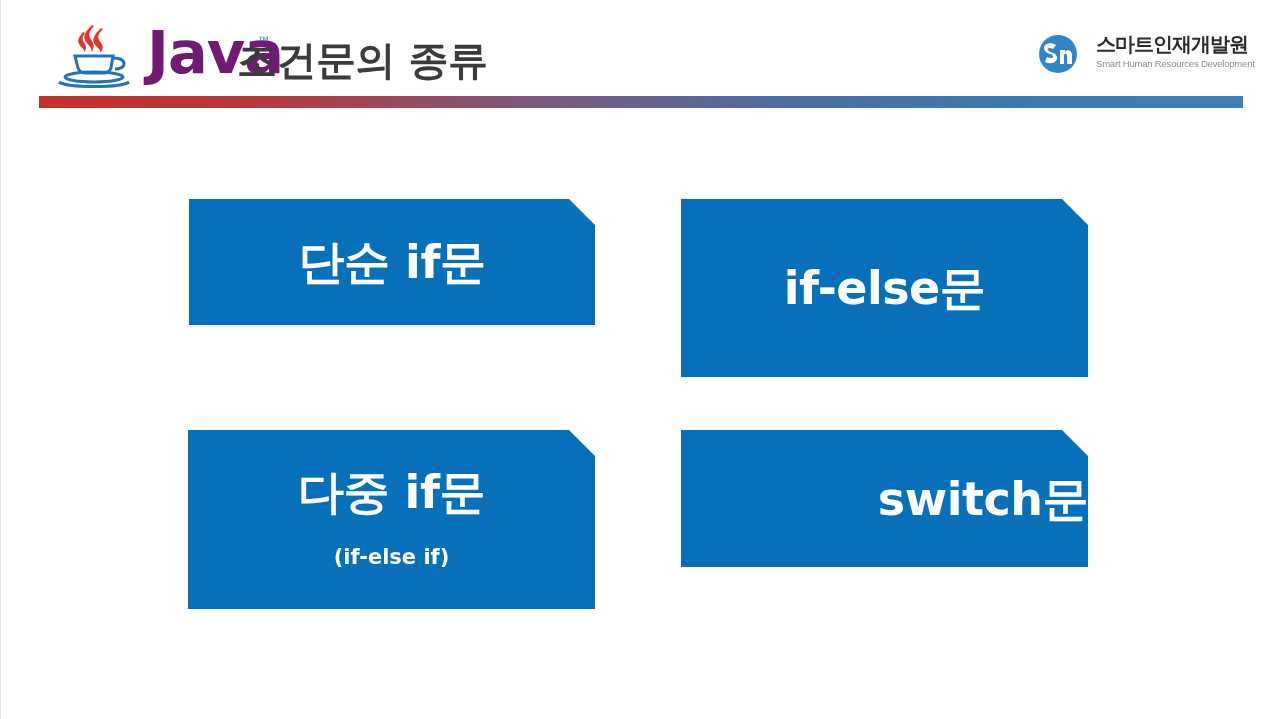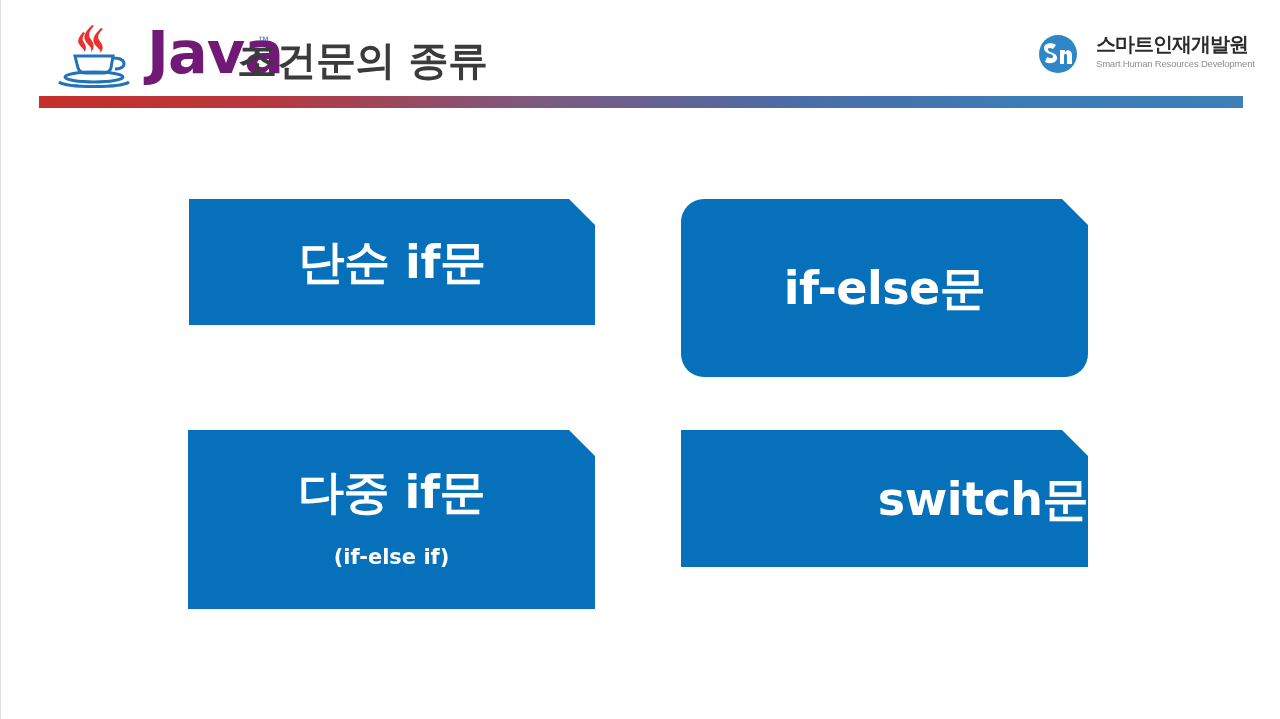--- a/index.html
+++ b/index.html
@@ -144,21 +144,21 @@
     background: #0770ba;
     box-sizing: border-box;
     -webkit-clip-path: polygon(0 0, calc(100% - 26px) 0, 100% 26px, 100% 100%, 0 100%);
     clip-path: polygon(0 0, calc(100% - 26px) 0, 100% 26px, 100% 100%, 0 100%);
     display: flex;
     flex-direction: column;
     align-items: center;
     justify-content: center;
   }
   .chev-r1c1 { left: 188px; top: 199px; width: 406px; height: 126px; }
-  .chev-r1c2 { left: 680px; top: 199px; width: 407px; height: 178px; border-radius: 23px; }
+  .chev-r1c2 { left: 680px; top: 199px; width: 407px; height: 178px; }
   .chev-r2c1 { left: 187px; top: 430px; width: 407px; height: 179px; }
   .chev-r2c2 { left: 680px; top: 430px; width: 407px; height: 137px; align-items: flex-end; }
 
   .chev-label {
     color: #ffffff;
     font-family: "DejaVu Sans", "Liberation Sans", sans-serif;
     font-size: 46px;
     font-weight: bold;
     letter-spacing: -0.5px;
     line-height: 56px;

